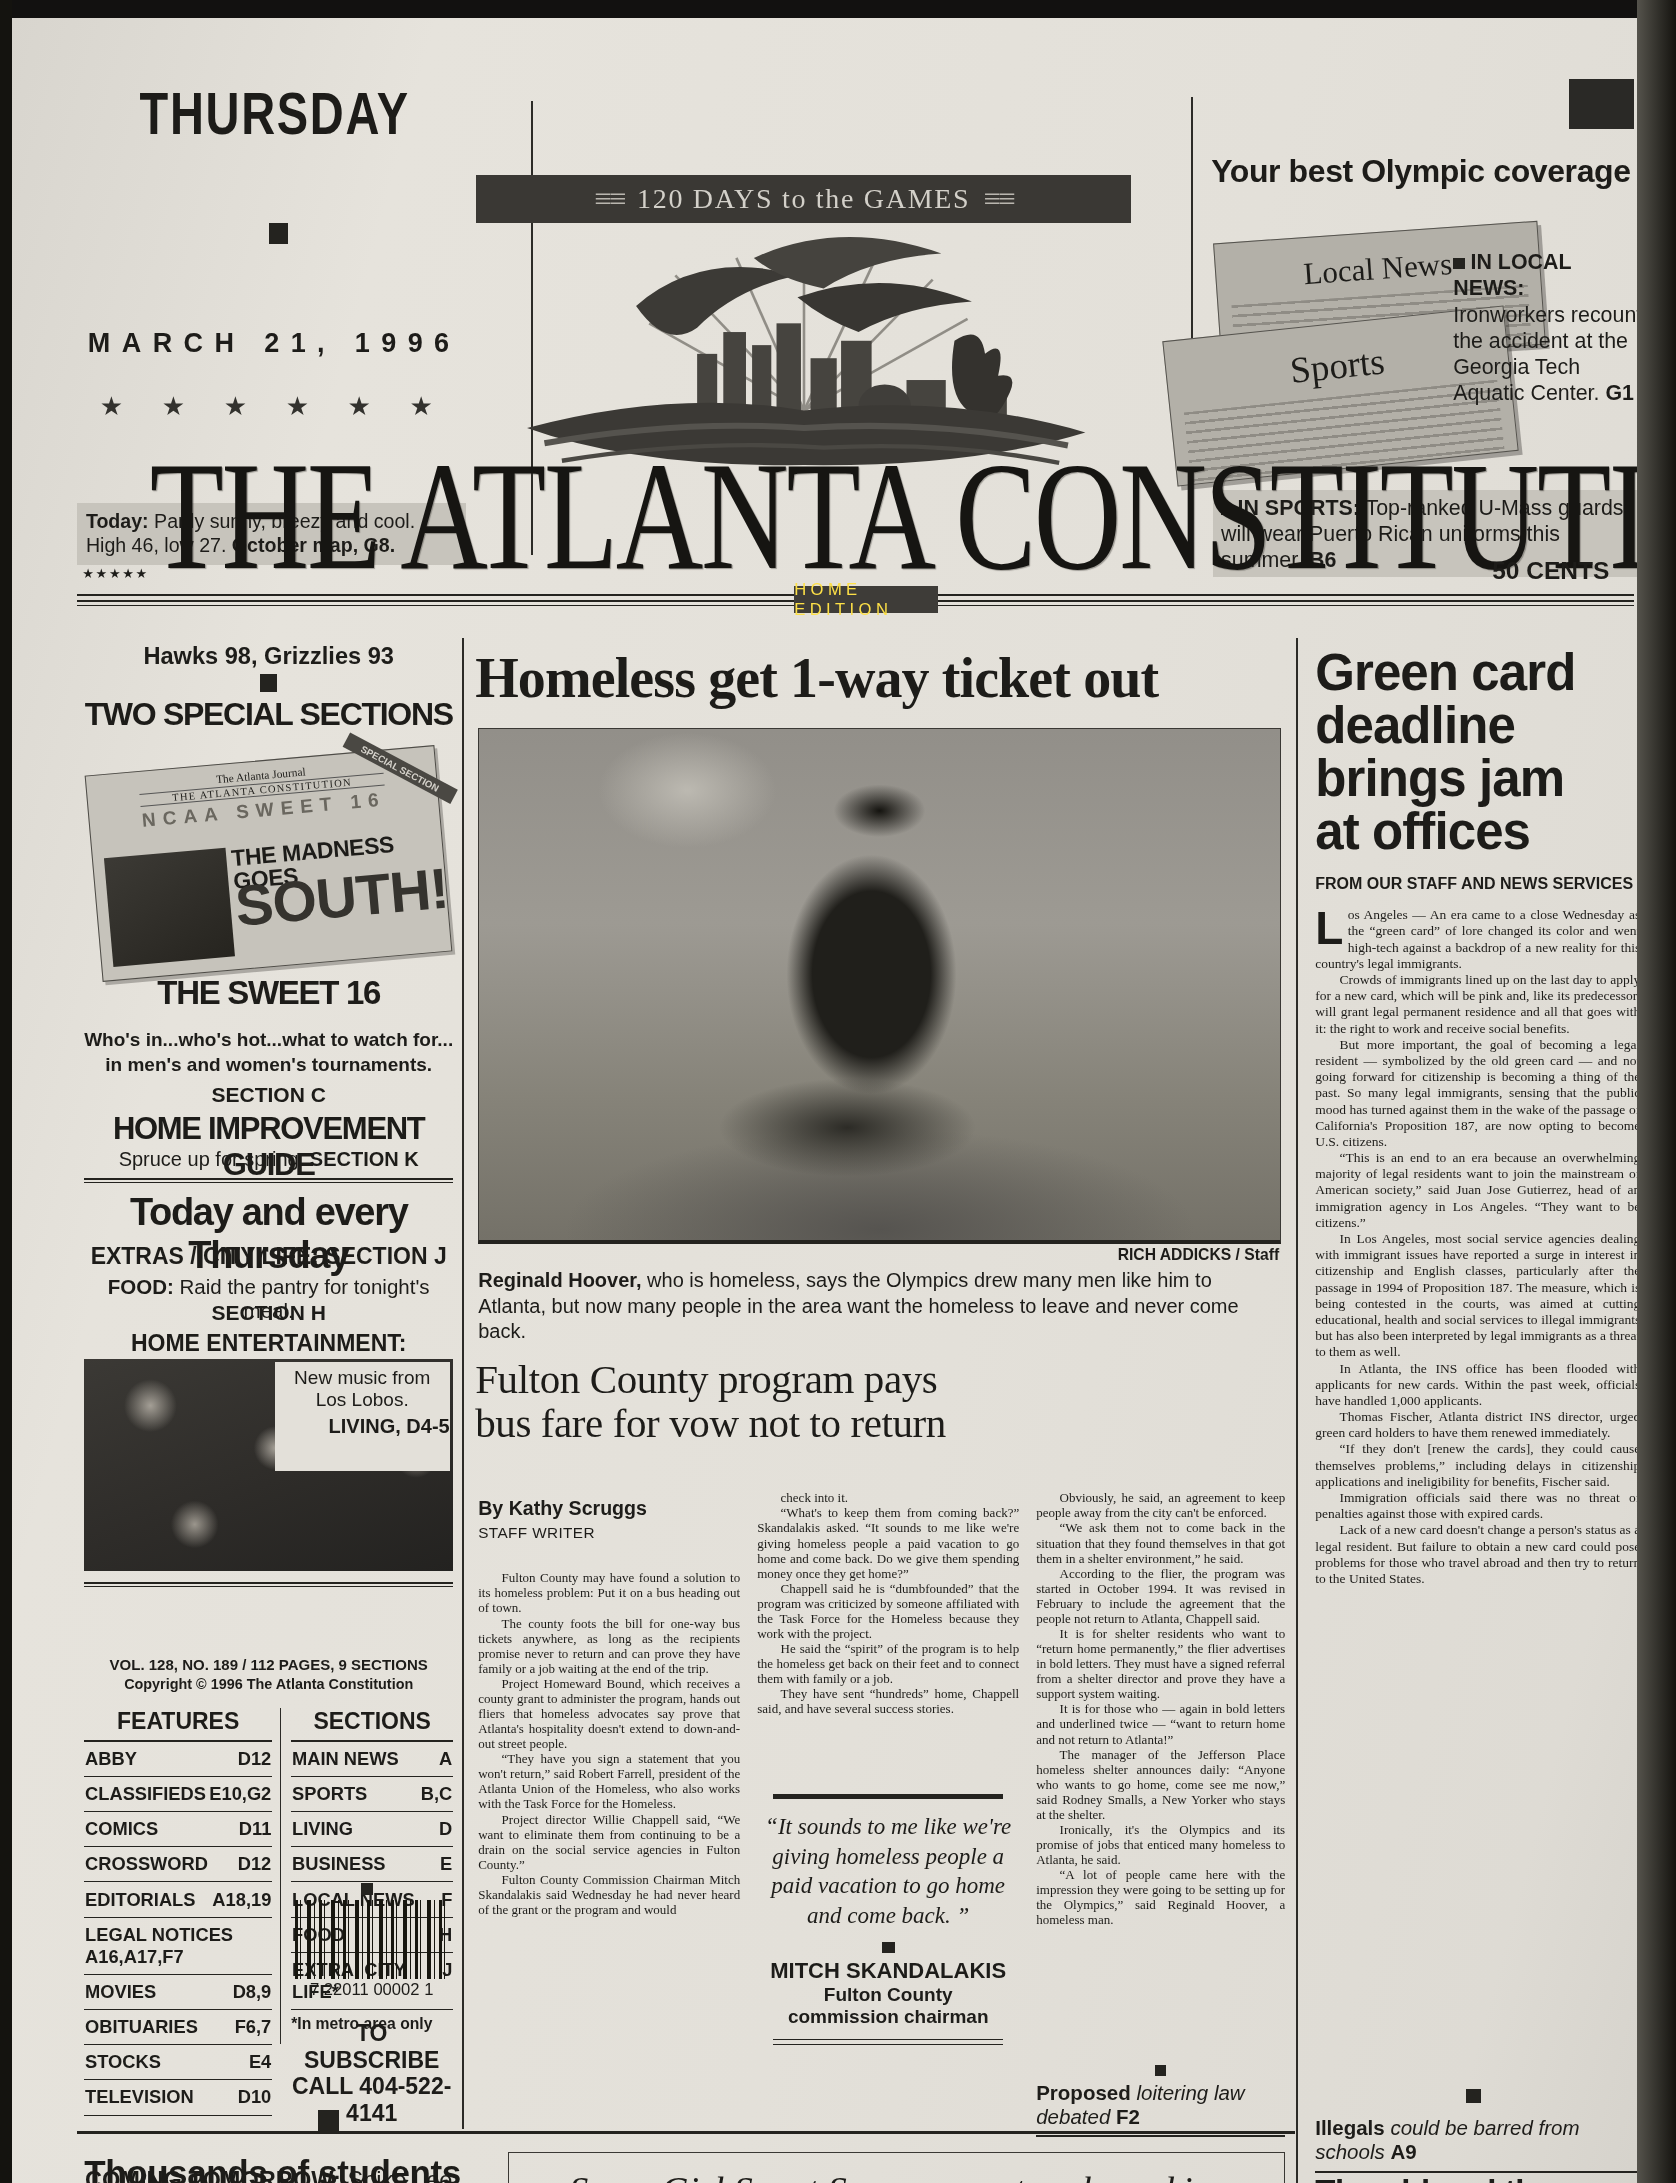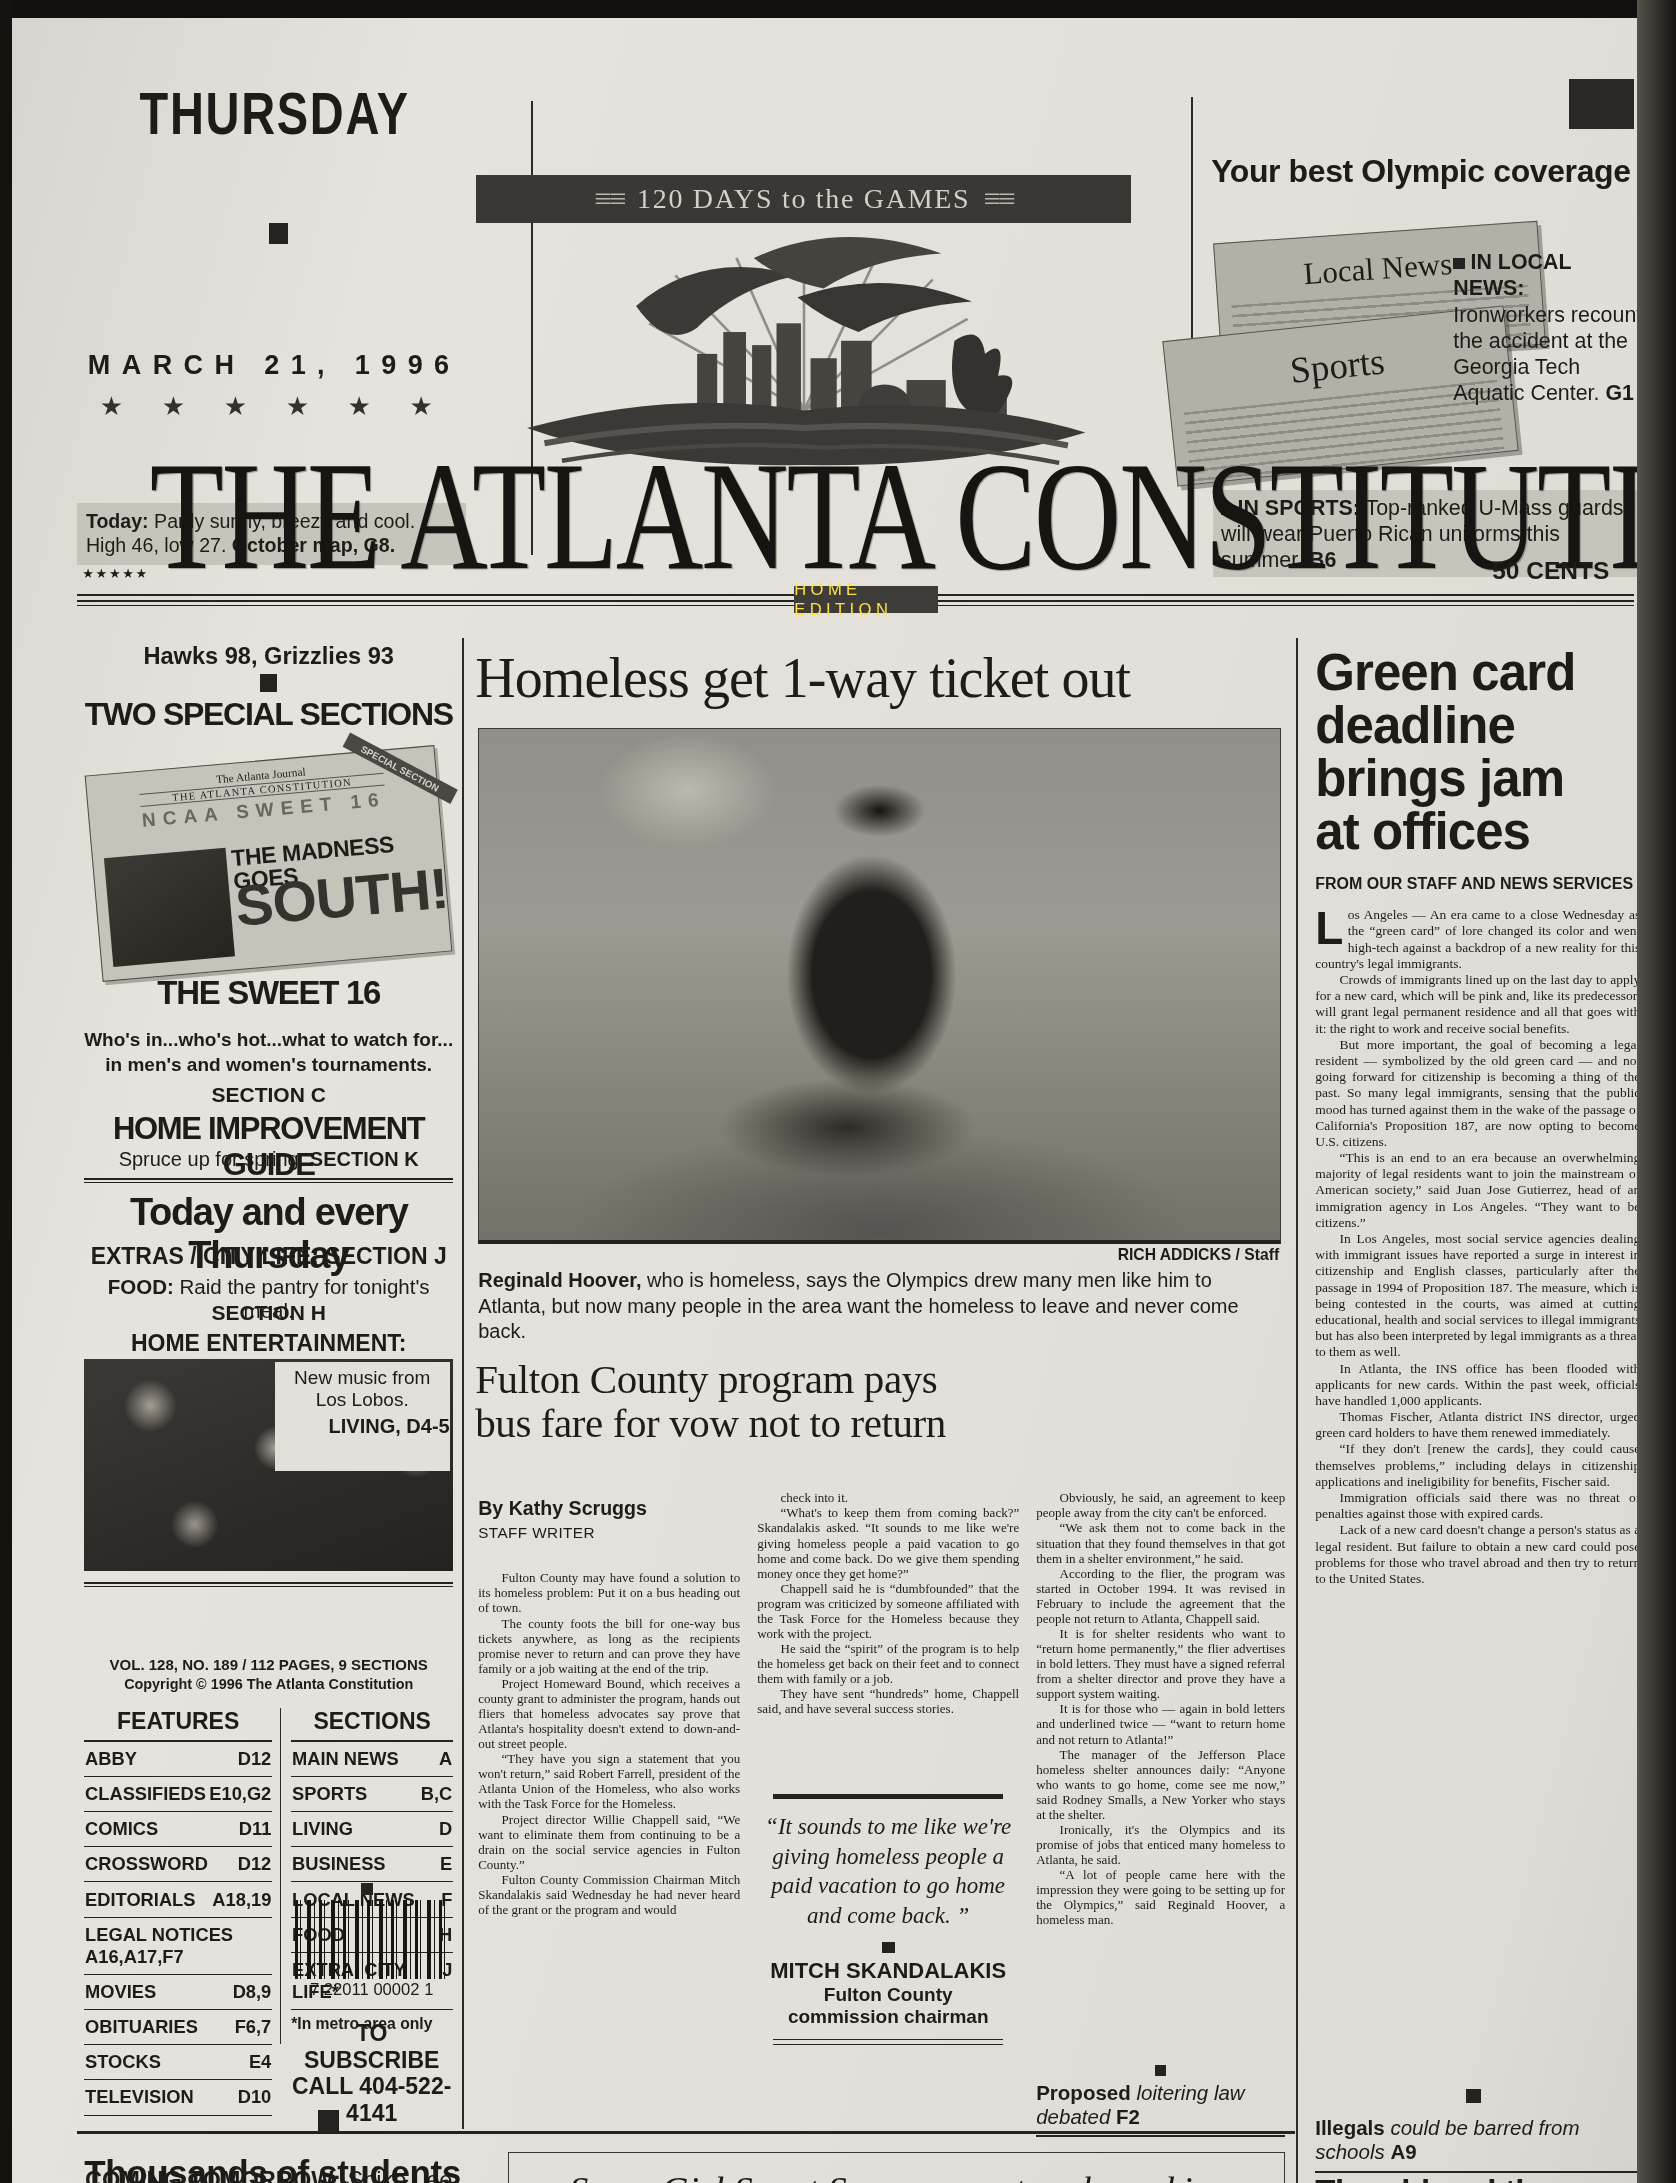--- a/index.html
+++ b/index.html
@@ -80,21 +80,21 @@
   .hl2{font-size:35px;font-weight:bold;letter-spacing:-0.4px;line-height:1.05;}
 </style>
 </head>
 <body>
 <div id="canvas">
 
 <div class="page">
 
   <div class="abs thursday ctr" style="left:79px;top:61px;width:367px;">THURSDAY</div>
   <div class="abs sq" style="left:257px;top:205px;width:19px;height:21px;"></div>
-  <div class="abs hdate ctr" style="left:70px;top:332px;width:384px;">MARCH 21, 1996</div>
+  <div class="abs hdate ctr" style="left:70px;top:310px;width:384px;">MARCH 21, 1996</div>
   <div class="abs hstars ctr" style="left:70px;top:373px;width:384px;">★ ★ ★ ★ ★ ★</div>
   <div class="abs weatherbox" style="left:65px;top:485px;width:371px;">
     <span class="b">Today:</span><span> Partly sunny, breezy and cool. High 46, low 27. </span><span class="b">October map, G8.</span>
   </div>
   <div class="abs vline" style="left:519px;top:83px;height:454px;"></div>
 
   <div class="abs banner ser" style="left:464px;top:157px;width:655px;height:48px;">
     <span class="eq">≡≡</span>
     <span>120 DAYS to the GAMES</span>
     <span class="eq">≡≡</span>
@@ -289,21 +289,21 @@
   <div class="abs ctr b" style="left:274px;top:2002px;width:171px;font-size:23px;line-height:1.15;">
     <div>TO SUBSCRIBE</div>
     <div>CALL 404-522-4141</div>
   </div>
   <div class="abs sq" style="left:306px;top:2092px;width:21px;height:23px;"></div>
   <div class="abs lr-ctr" style="top:2148px;font-size:23.6px;line-height:1.2;">
     <span class="b">COMING TOMORROW:</span><span> Spike Lee 's “Girl 6.”</span>
     
   </div>
 
-  <div class="abs ser headline1" style="left:463px;top:628px;width:812px;">Homeless get 1-way ticket out</div>
+  <div class="abs ser headline1" style="left:463px;top:628px;width:812px;font-weight:bold;">Homeless get 1-way ticket out</div>
   <div class="abs mainphoto" style="left:466px;top:710px;width:801px;height:511px;"></div>
   <div class="abs photo-credit" style="left:466px;top:1228px;width:801px;">RICH ADDICKS / Staff</div>
   <div class="abs caption" style="left:466px;top:1250px;width:801px;">
     <span class="b">Reginald Hoover,</span><span> who is homeless, says the Olympics drew many men like him to Atlanta, but now many people in the area want the homeless to leave and never come back.</span>
   </div>
   <div class="abs ser subhead" style="left:463px;top:1340px;width:681px;">
     <div>Fulton County program pays</div>
     <div>bus fare for vow not to return</div>
   </div>
   <div class="abs b" style="left:466px;top:1479px;font-size:19.6px;">By Kathy Scruggs</div>

